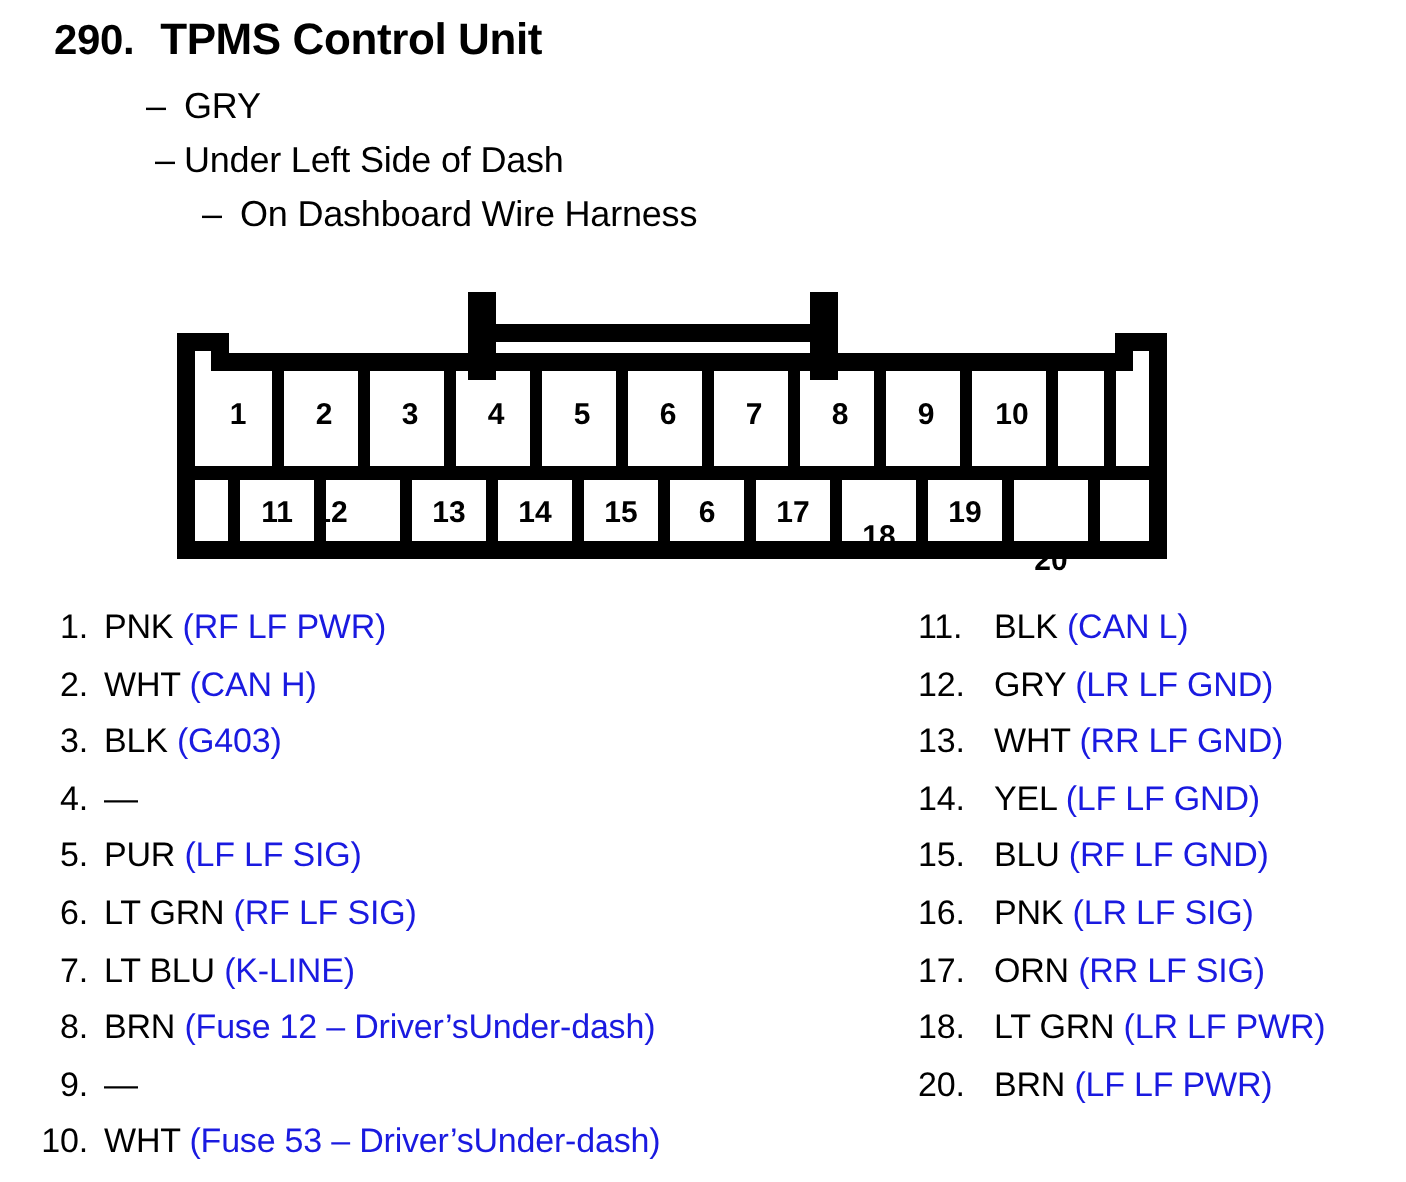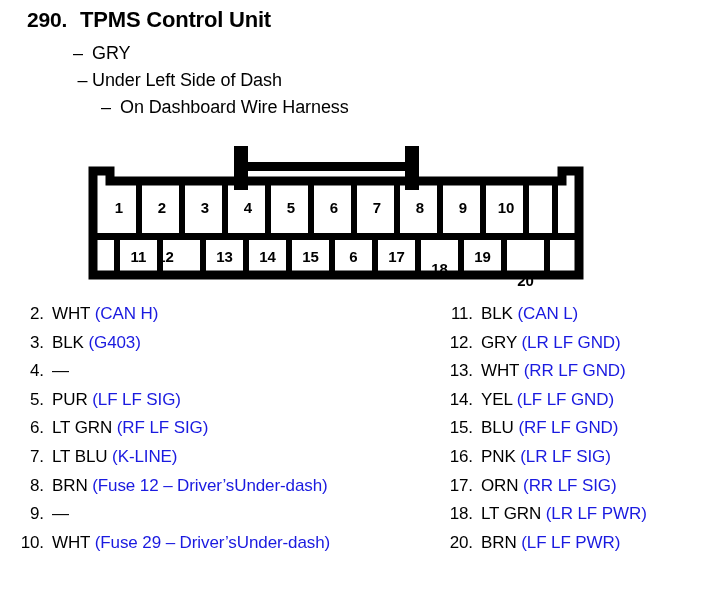--- a/index.html
+++ b/index.html
@@ -92,22 +92,23 @@
   }
   .pin-idx {
     display: inline-block;
     width: 26px;
     text-align: right;
     color: #000000;
   }
   .pin-idx-right {
     display: inline-block;
     width: 30px;
-    text-align: right;
-    color: #000000;
+    text-align: left;
+    color: #000000;
+    margin-left: 16px;
   }
   .pin-gap { display: inline-block; width: 8px; }
   .pin-color { color: #000000; }
   .pin-sig   { color: #1a1ae0; }
   .pin-none  { color: #000000; }
 </style>
 </head>
 <body>
 
 <div class="header">
@@ -187,29 +188,30 @@
   <div class="pin-label" style="left:160px; top:106px; width:39px;">14</div>
   <div class="pin-label" style="left:203px; top:106px; width:39px;">15</div>
   <div class="pin-label" style="left:246px; top:106px; width:39px;">6</div>
   <div class="pin-label" style="left:289px; top:106px; width:39px;">17</div>
   <div class="pin-label" style="left:332px; top:118px; width:39px;">18</div>
   <div class="pin-label" style="left:375px; top:106px; width:39px;">19</div>
   <div class="pin-label" style="left:418px; top:106px; width:39px;margin-top:24px;">20</div>
 </div>
 
 <div class="pinlist col-left" id="col-left">
+    <div class="pin-row"><span class="pin-idx">1.</span><span class="pin-gap"></span><span class="pin-color">PNK</span> <span class="pin-sig">(RF LF PWR)</span></div>
     <div class="pin-row"><span class="pin-idx">2.</span><span class="pin-gap"></span><span class="pin-color">WHT</span> <span class="pin-sig">(CAN H)</span></div>
     <div class="pin-row"><span class="pin-idx">3.</span><span class="pin-gap"></span><span class="pin-color">BLK</span> <span class="pin-sig">(G403)</span></div>
     <div class="pin-row"><span class="pin-idx">4.</span><span class="pin-gap"></span><span class="pin-none">—</span></div>
     <div class="pin-row"><span class="pin-idx">5.</span><span class="pin-gap"></span><span class="pin-color">PUR</span> <span class="pin-sig">(LF LF SIG)</span></div>
     <div class="pin-row"><span class="pin-idx">6.</span><span class="pin-gap"></span><span class="pin-color">LT GRN</span> <span class="pin-sig">(RF LF SIG)</span></div>
     <div class="pin-row"><span class="pin-idx">7.</span><span class="pin-gap"></span><span class="pin-color">LT BLU</span> <span class="pin-sig">(K-LINE)</span></div>
     <div class="pin-row"><span class="pin-idx">8.</span><span class="pin-gap"></span><span class="pin-color">BRN</span> <span class="pin-sig">(Fuse 12 – Driver’sUnder-dash)</span></div>
     <div class="pin-row"><span class="pin-idx">9.</span><span class="pin-gap"></span><span class="pin-none">—</span></div>
-    <div class="pin-row"><span class="pin-idx">10.</span><span class="pin-gap"></span><span class="pin-color">WHT</span> <span class="pin-sig">(Fuse 29 – Driver’sUnder-dash)</span></div>
+    <div class="pin-row"><span class="pin-idx">10.</span><span class="pin-gap"></span><span class="pin-color">WHT</span> <span class="pin-sig">(Fuse 53 – Driver’sUnder-dash)</span></div>
   </div>
 <div class="pinlist col-right" id="col-right">
     <div class="pin-row"><span class="pin-idx-right">11.</span><span class="pin-gap"></span><span class="pin-color">BLK</span> <span class="pin-sig">(CAN L)</span></div>
     <div class="pin-row"><span class="pin-idx-right">12.</span><span class="pin-gap"></span><span class="pin-color">GRY</span> <span class="pin-sig">(LR LF GND)</span></div>
     <div class="pin-row"><span class="pin-idx-right">13.</span><span class="pin-gap"></span><span class="pin-color">WHT</span> <span class="pin-sig">(RR LF GND)</span></div>
     <div class="pin-row"><span class="pin-idx-right">14.</span><span class="pin-gap"></span><span class="pin-color">YEL</span> <span class="pin-sig">(LF LF GND)</span></div>
     <div class="pin-row"><span class="pin-idx-right">15.</span><span class="pin-gap"></span><span class="pin-color">BLU</span> <span class="pin-sig">(RF LF GND)</span></div>
     <div class="pin-row"><span class="pin-idx-right">16.</span><span class="pin-gap"></span><span class="pin-color">PNK</span> <span class="pin-sig">(LR LF SIG)</span></div>
     <div class="pin-row"><span class="pin-idx-right">17.</span><span class="pin-gap"></span><span class="pin-color">ORN</span> <span class="pin-sig">(RR LF SIG)</span></div>
     <div class="pin-row"><span class="pin-idx-right">18.</span><span class="pin-gap"></span><span class="pin-color">LT GRN</span> <span class="pin-sig">(LR LF PWR)</span></div>

